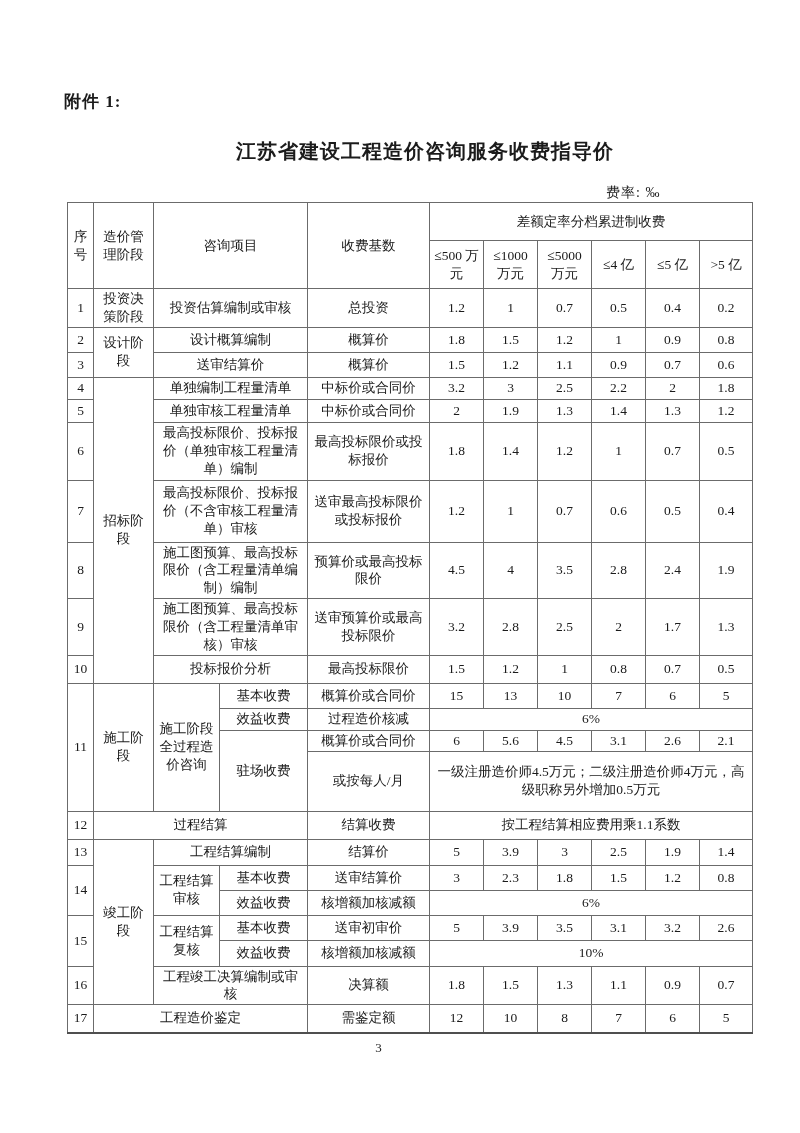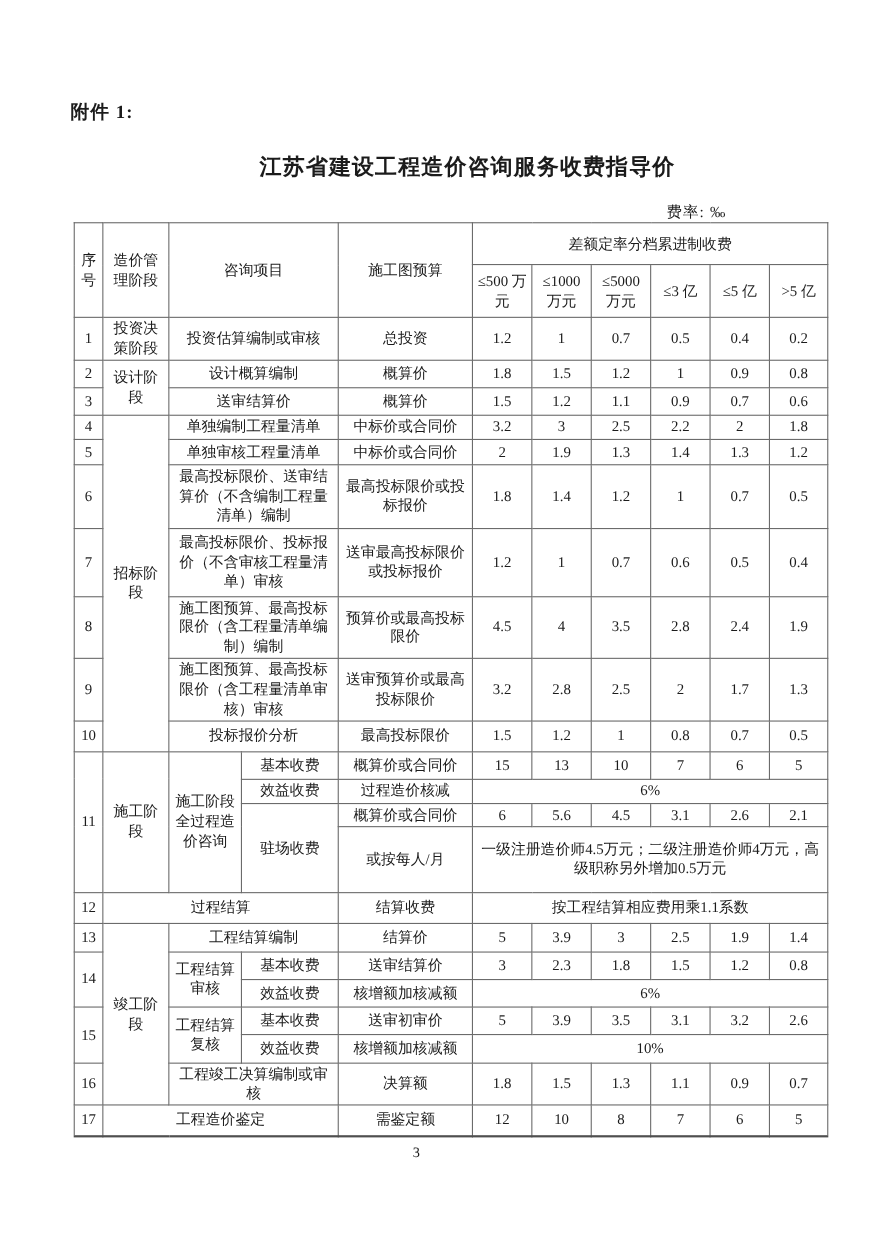--- a/index.html
+++ b/index.html
@@ -65,28 +65,28 @@
       <col style="width:54px">
         <col style="width:54px">
         <col style="width:53px">
     </colgroup>
 
     <tbody>
         <tr style="height:38px">
       <td rowspan="2">序号</td>
       <td rowspan="2">造价管理阶段</td>
       <td rowspan="2" colspan="2">咨询项目</td>
-      <td rowspan="2">施工图预算</td>
+      <td rowspan="2">收费基数</td>
       <td colspan="6">差额定率分档累进制收费</td>
     </tr>
     <tr style="height:48px">
       <td>≤500 万元</td>
       <td>≤1000万元</td>
       <td>≤5000万元</td>
-      <td>≤3 亿</td>
+      <td>≤4 亿</td>
       <td>≤5 亿</td>
       <td>&gt;5 亿</td>
     </tr>
 
     <tr style="height:38px">
       <td>1</td>
       <td>投资决策阶段</td>
       <td colspan="2">投资估算编制或审核</td>
       <td>总投资</td>
       <td>1.2</td>
@@ -142,21 +142,21 @@
       <td>2</td>
       <td>1.9</td>
       <td>1.3</td>
       <td>1.4</td>
       <td>1.3</td>
       <td>1.2</td>
     </tr>
 
     <tr style="height:58px">
       <td>6</td>
-      <td colspan="2">最高投标限价、送审结算价（不含编制工程量清单）编制</td>
+      <td colspan="2">最高投标限价、投标报价（单独审核工程量清单）编制</td>
       <td>最高投标限价或投标报价</td>
       <td>1.8</td>
       <td>1.4</td>
       <td>1.2</td>
       <td>1</td>
       <td>0.7</td>
       <td>0.5</td>
     </tr>
 
     <tr style="height:62px">

